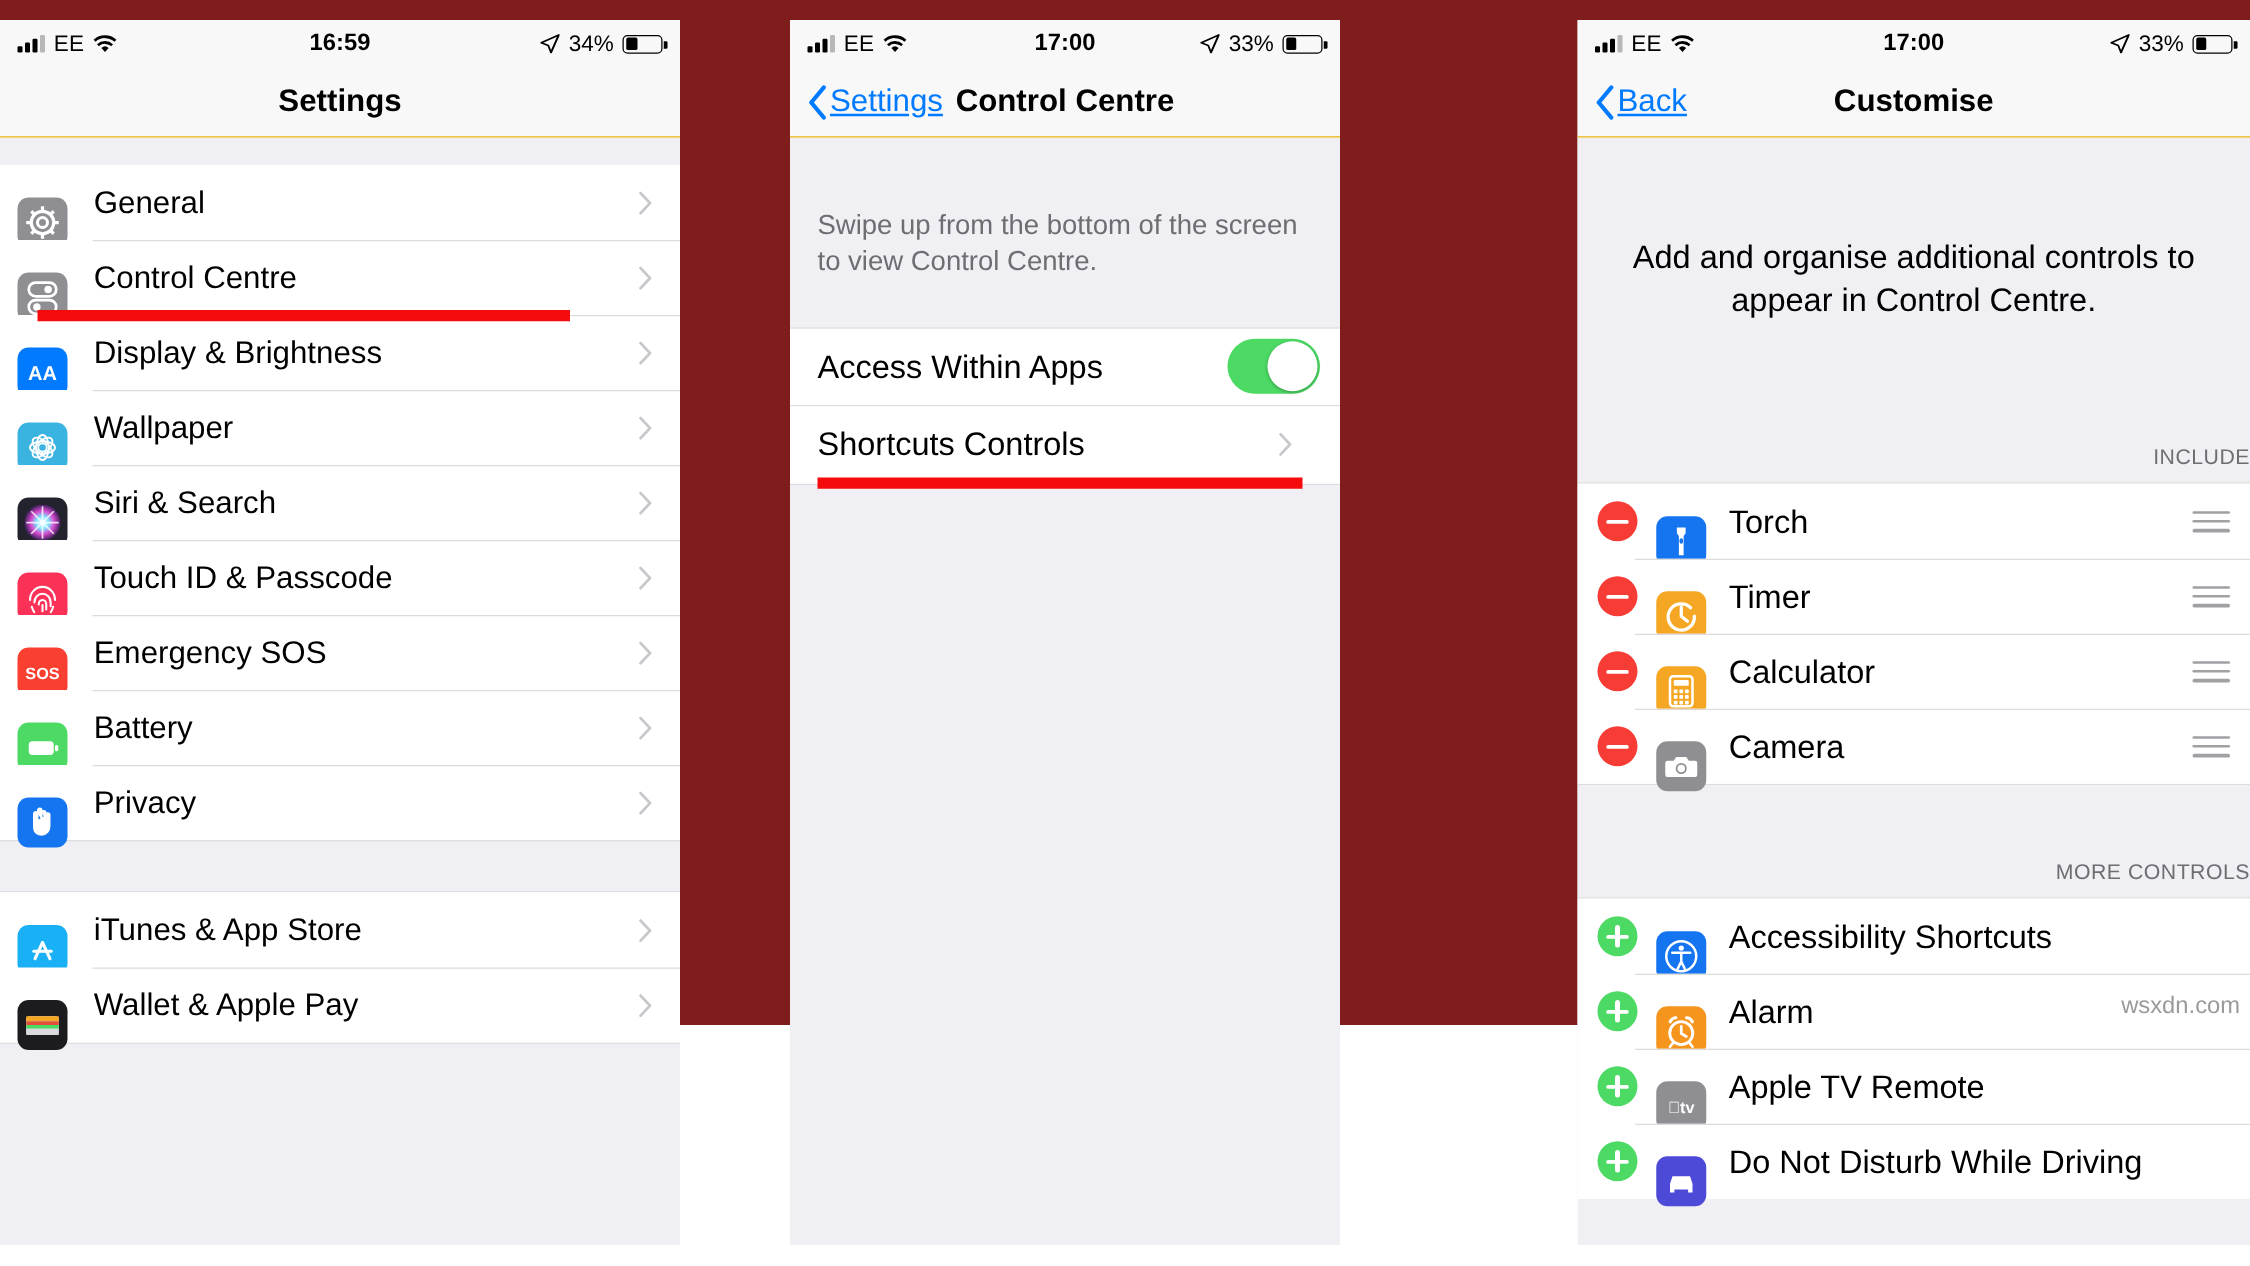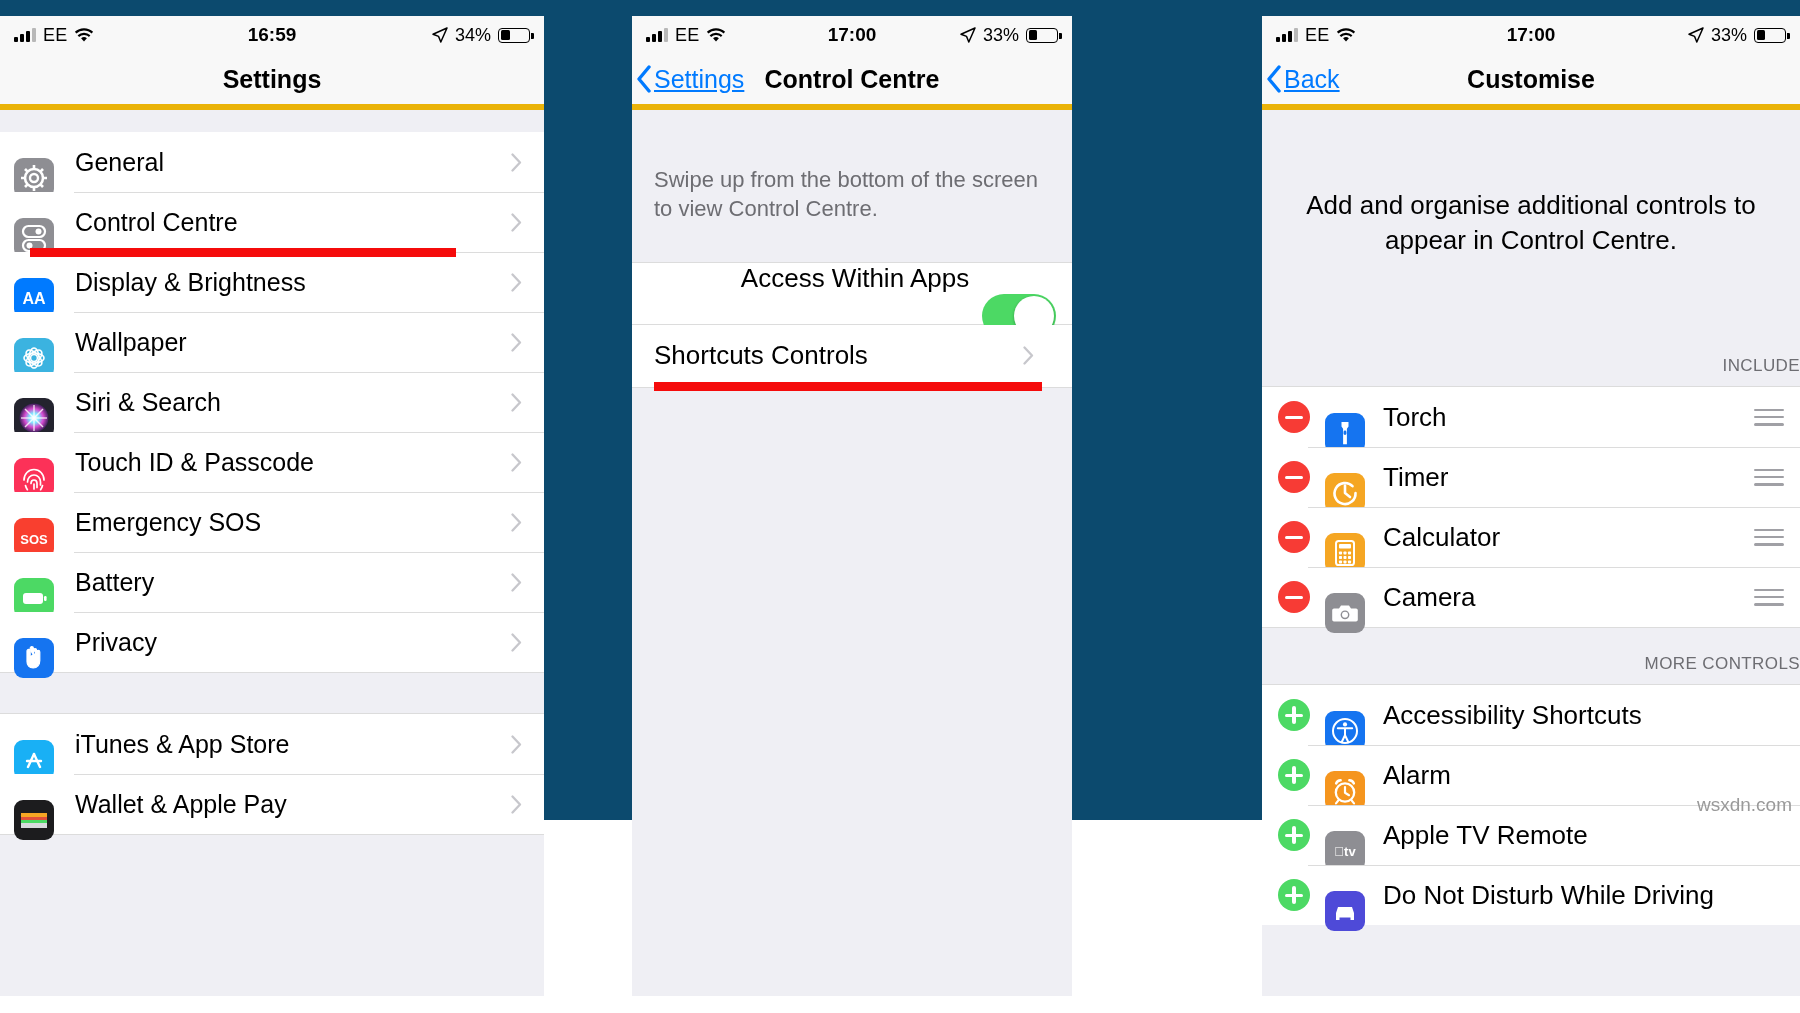--- a/index.html
+++ b/index.html
@@ -2,21 +2,21 @@
 <html><head>
 <meta charset="utf-8">
 <style>
   * { box-sizing: border-box; margin: 0; padding: 0; }
   html, body {
     width: 1800px; height: 1013px;
     background: #ffffff;
     font-family: "Liberation Sans", sans-serif;
     overflow: hidden;
   }
-  .stage { position: relative; width: 1800px; height: 820px; background:#0c4a6e; }
+  .stage { position: relative; width: 1800px; height: 820px; background:#7f1d1d; }
 
   
   .phone {
     position: absolute;
     top: 16px;
     height: 980px;
     background: #ffffff;
     overflow: hidden;
   }
   #phone1 { left: 0px;    width: 544px; }
@@ -62,23 +62,23 @@
   .batt::after {
     content:''; position: absolute; right: -4.5px; top: 4px;
     width: 2.5px; height: 6px; background: #000; border-radius: 0 1px 1px 0;
   }
   .batt span { display:block; height: 100%; background: #000; border-radius: 1.5px; }
 
   
   .navbar {
     height: 56px;
     background: #f8f8f8;
-    border-bottom: 6px solid #eab308;
+    border-bottom: 1px solid #eab308;
     display: flex; align-items: center;
-    padding: 0 4px;
+    padding: 0 14px;
     position: relative;
   }
   .nav-title {
     position: absolute; left: 0; right: 0; text-align: center;
     font-size: 25px; font-weight: bold; color: #000;
     pointer-events: none;
   }
   .nav-back {
     display: flex; align-items: center; gap: 2px;
     color: #007aff; font-size: 25px; position: relative; z-index: 2;
@@ -128,21 +128,20 @@
     font-size: 22px;
     line-height: 1.33;
     padding: 55px 22px 38px 22px;
     border-bottom: 1px solid #dcdcdc;
   }
   .footnote.tight { padding: 17px 22px 40px 22px; }
   .toggle-row {
     display: flex; align-items: center; height: 62px;
     background: #fff; padding: 0 16px 0 22px;
     border-bottom: 1px solid #dcdcdc;
-    flex-direction: column;
   }
   .toggle-row .tlabel { font-size: 26px; color: #000; }
   .switch {
     margin-left: auto;
     width: 74px; height: 44px; border-radius: 22px;
     background: #4cd964; position: relative; flex: 0 0 auto;
     cursor: pointer;
   }
   .switch .knob {
     position: absolute; top: 2px; right: 2px;
@@ -165,21 +164,21 @@
   }
   .sec-head {
     background: #efeff4;
     color: #6d6d72;
     font-size: 17px;
     letter-spacing: .4px;
     padding: 12px 0 10px 22px;
     border-bottom: 1px solid #dcdcdc;
     text-align: right;
   }
-  .sec-head.spaced { padding-top: 26px; border-top: 1px solid #dcdcdc; }
+  .sec-head.spaced { padding-top: 60px; border-top: 1px solid #dcdcdc; }
   .ctl-row {
     display: flex; align-items: center; height: 60px;
     background: #fff; padding-left: 16px; position: relative;
   }
   .ctl-row + .ctl-row::before {
     content:''; position: absolute; left: 46px; right: 0; top: 0;
     height: 1px; background: #dcdcdc;
   }
   .badge {
     width: 32px; height: 32px; border-radius: 50%;

